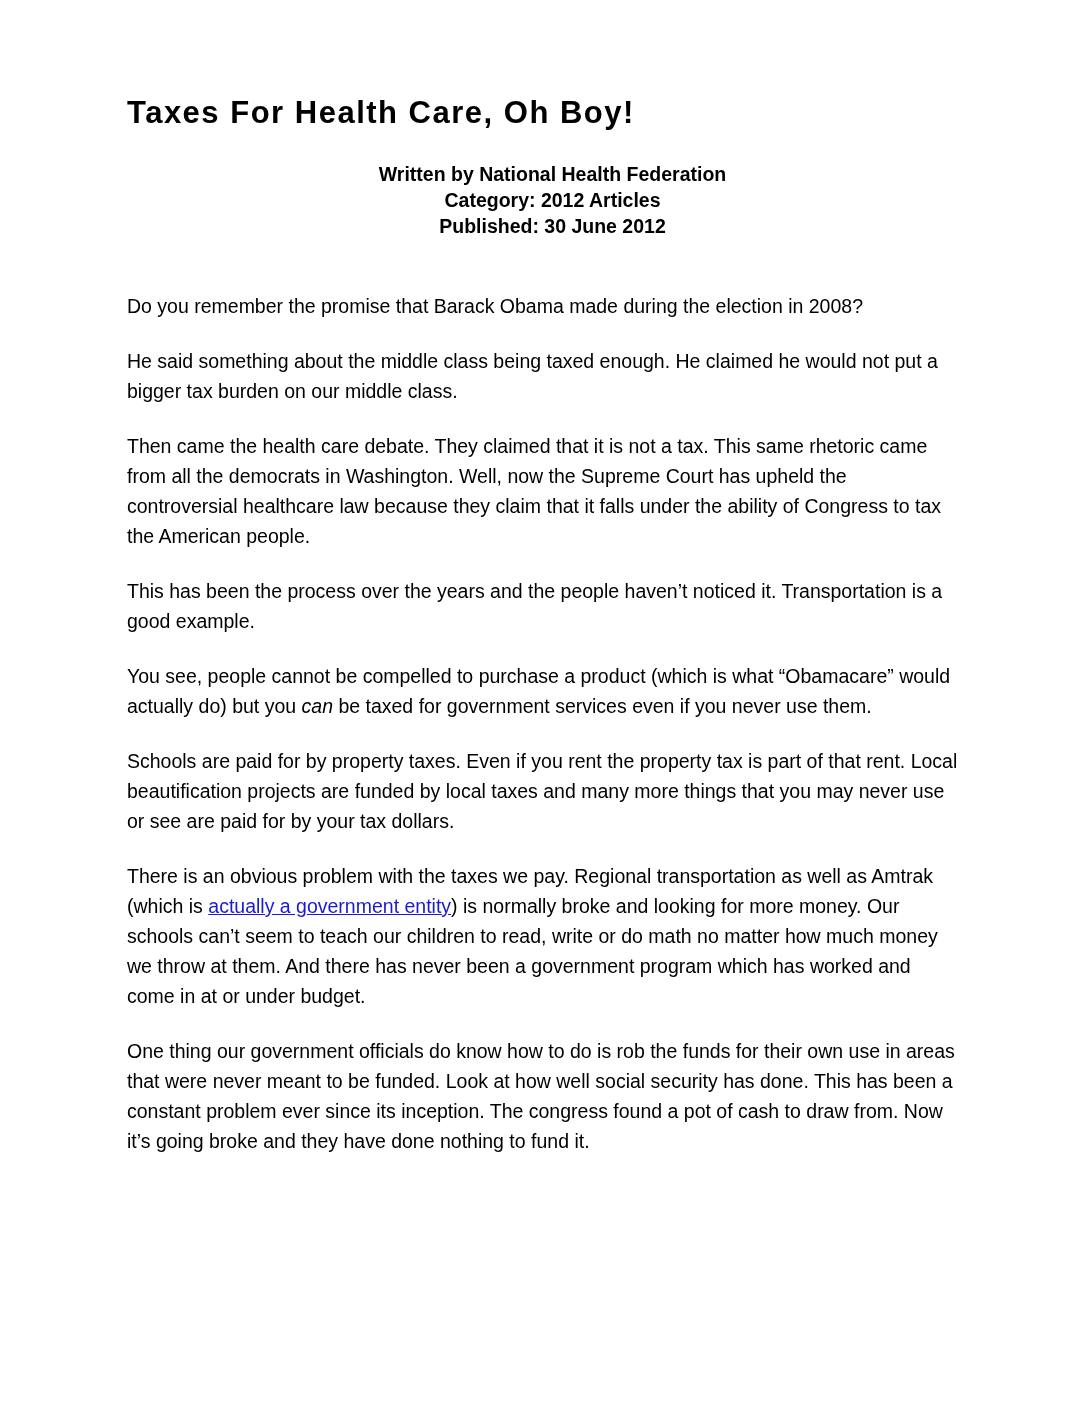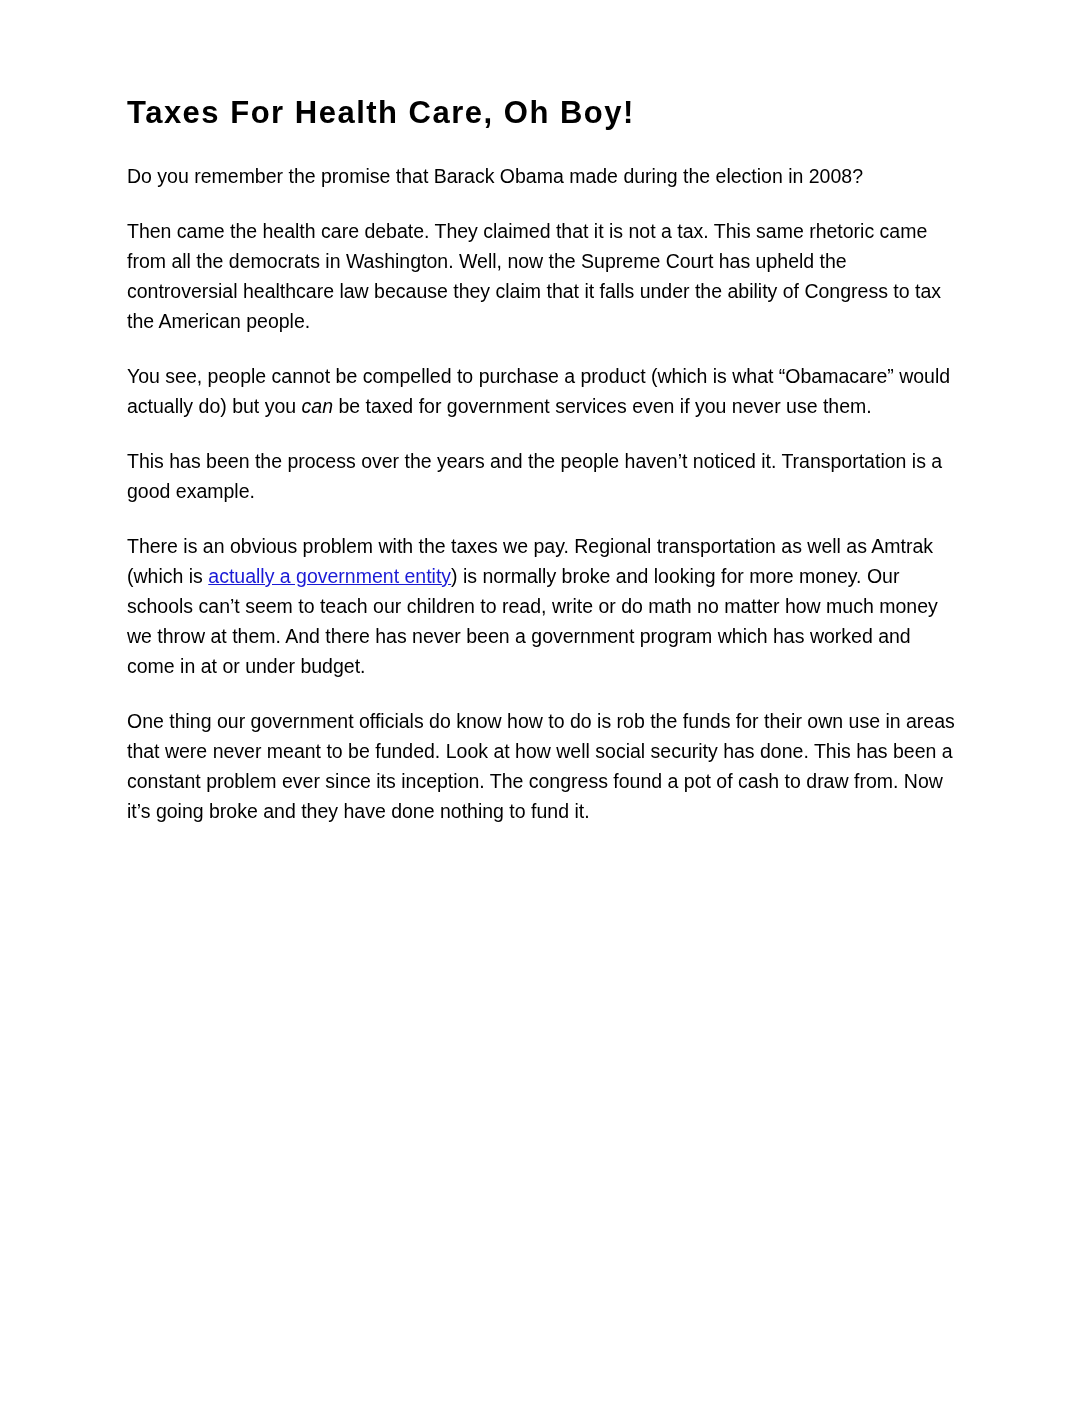--- a/index.html
+++ b/index.html
@@ -54,32 +54,39 @@
     cursor: pointer;
   }
 </style>
 </head>
 <body>
 
 <div class="page">
 
   <h1 class="title">Taxes For Health Care, Oh Boy!</h1>
 
+  <div class="byline">
+    <div>Written by National Health Federation</div>
+    <div>Category: 2012 Articles</div>
+    <div>Published: 30 June 2012</div>
+  </div>
 
   <div class="article-body">
 
     <p>Do you remember the promise that Barack Obama made during the election in 2008?</p>
 
+    <p>He said something about the middle class being taxed enough. He claimed he would not put a bigger tax burden on our middle class.</p>
 
     <p>Then came the health care debate. They claimed that it is not a tax. This same rhetoric came from all the democrats in Washington. Well, now the Supreme Court has upheld the controversial healthcare law because they claim that it falls under the ability of Congress to tax the American people.</p>
 
+    <p>This has been the process over the years and the people haven’t noticed it. Transportation is a good example.</p>
+
     <p><span>You see, people cannot be compelled to purchase a product (which is what “Obamacare” would actually do) but you </span><em>can</em><span> be taxed for government services even if you never use them.</span></p>
 
-    <p>This has been the process over the years and the people haven’t noticed it. Transportation is a good example.</p>
 
-
+    <p>Schools are paid for by property taxes. Even if you rent the property tax is part of that rent. Local beautification projects are funded by local taxes and many more things that you may never use or see are paid for by your tax dollars.</p>
 
     <p><span>There is an obvious problem with the taxes we pay. Regional transportation as well as Amtrak (which is </span><a class="body-link" href="#">actually a government entity</a><span>) is normally broke and looking for more money. Our schools can’t seem to teach our children to read, write or do math no matter how much money we throw at them. And there has never been a government program which has worked and come in at or under budget.</span></p>
 
     <p>One thing our government officials do know how to do is rob the funds for their own use in areas that were never meant to be funded. Look at how well social security has done. This has been a constant problem ever since its inception. The congress found a pot of cash to draw from. Now it’s going broke and they have done nothing to fund it.</p>
 
   </div>
 </div>
 
 </body></html>

